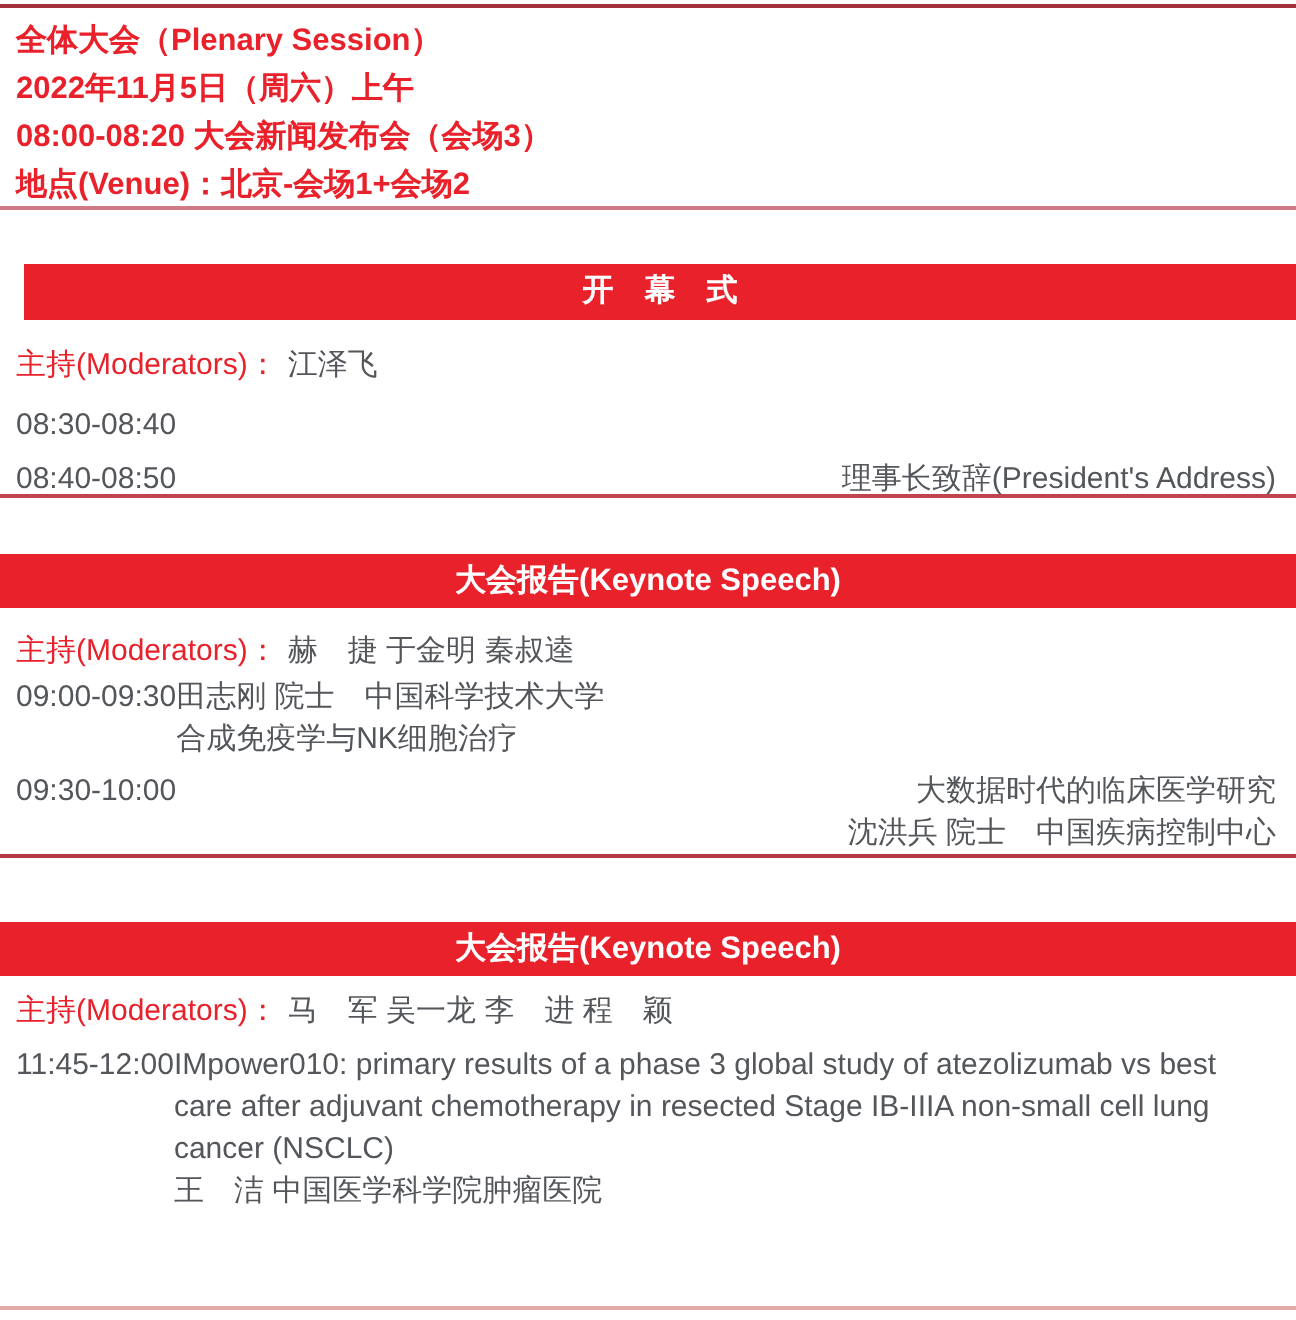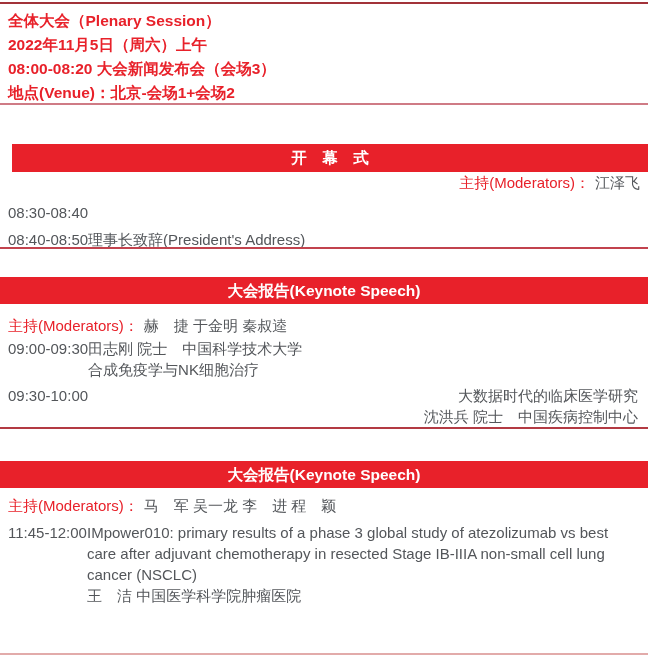--- a/index.html
+++ b/index.html
@@ -22,41 +22,41 @@
   }
   #hdr-1{top:12px;}
   #hdr-2{top:36px;}
   #hdr-3{top:60px;}
   #hdr-4{top:84px;}
   .banner{
     position:absolute;left:0;right:0;
     background:var(--red);color:var(--banner-text);
     font-weight:bold;font-size:15.5px;text-align:center;
   }
-  #banner-1{top:144px;height:28px;line-height:28px;margin-left:12px;}
+  #banner-1{top:132px;height:28px;line-height:28px;margin-left:12px;}
   #banner-2{top:277px;height:27px;line-height:27px;}
   #banner-3{top:461px;height:27px;line-height:27px;}
   .mods{
     position:absolute;left:8px;right:8px;
     font-size:15px;line-height:17px;color:var(--text);white-space:nowrap;
   }
-  #mods-1{top:174px;text-align:right;}
+  #mods-1{top:174px;}
   #mods-2{top:317px;}
   #mods-3{top:497px;}
   .mods .label{color:var(--red);}
   .mods .names{margin-left:5px;}
   .row{
     position:absolute;left:8px;right:10px;
     display:flex;align-items:flex-start;
     font-size:15px;line-height:21px;color:var(--text);
   }
   .row .time{flex:0 0 73px;white-space:nowrap;}
   .row .content{flex:1;}
   #row-s1-1{top:202px;flex-direction:column;}
-  #row-s1-2{top:229px;}
+  #row-s1-2{top:229px;text-align:right;}
   #row-s2-1{top:338px;}
   #row-s2-2{top:385px;text-align:right;}
   #row-s3-1{top:522px;}
   #row-s3-2{top:640px;margin-top:43px;}
   #row-s3-3{top:631px;}
 </style>
 </head>
 <body>
 
 <div class="page">

